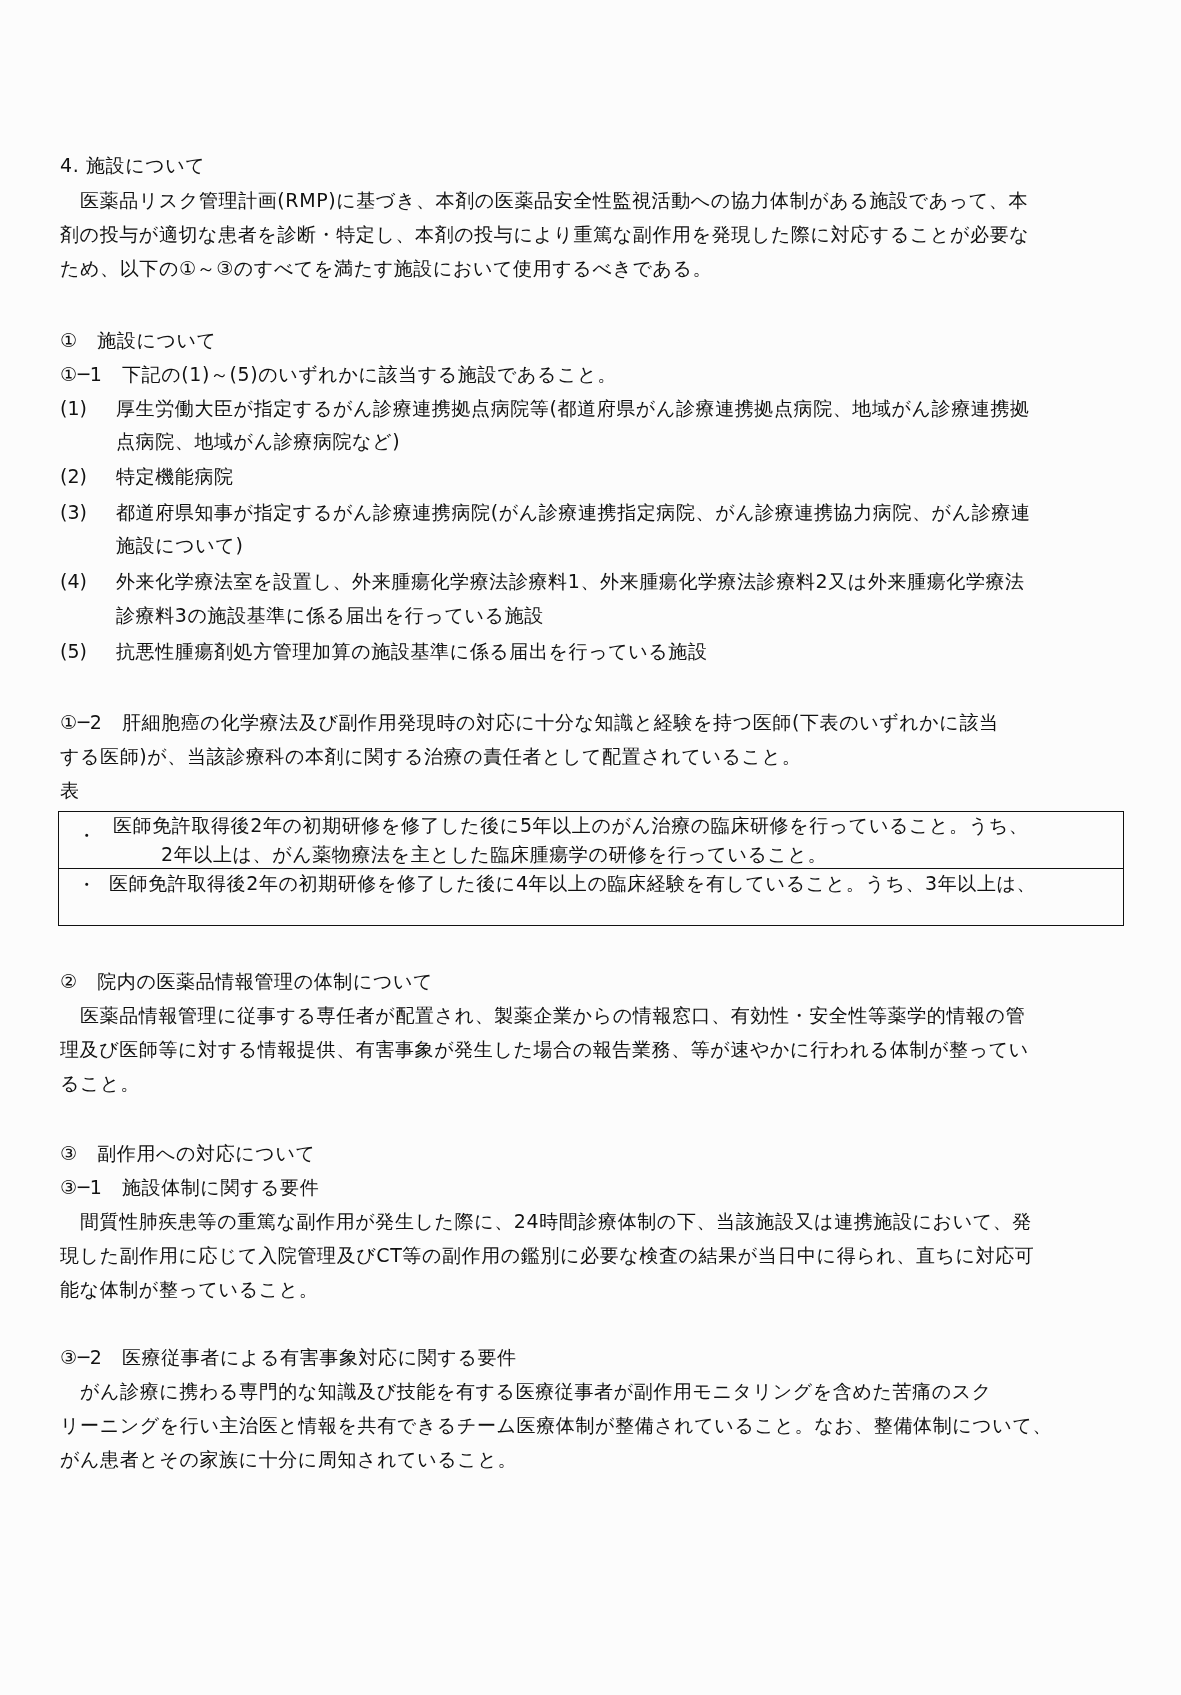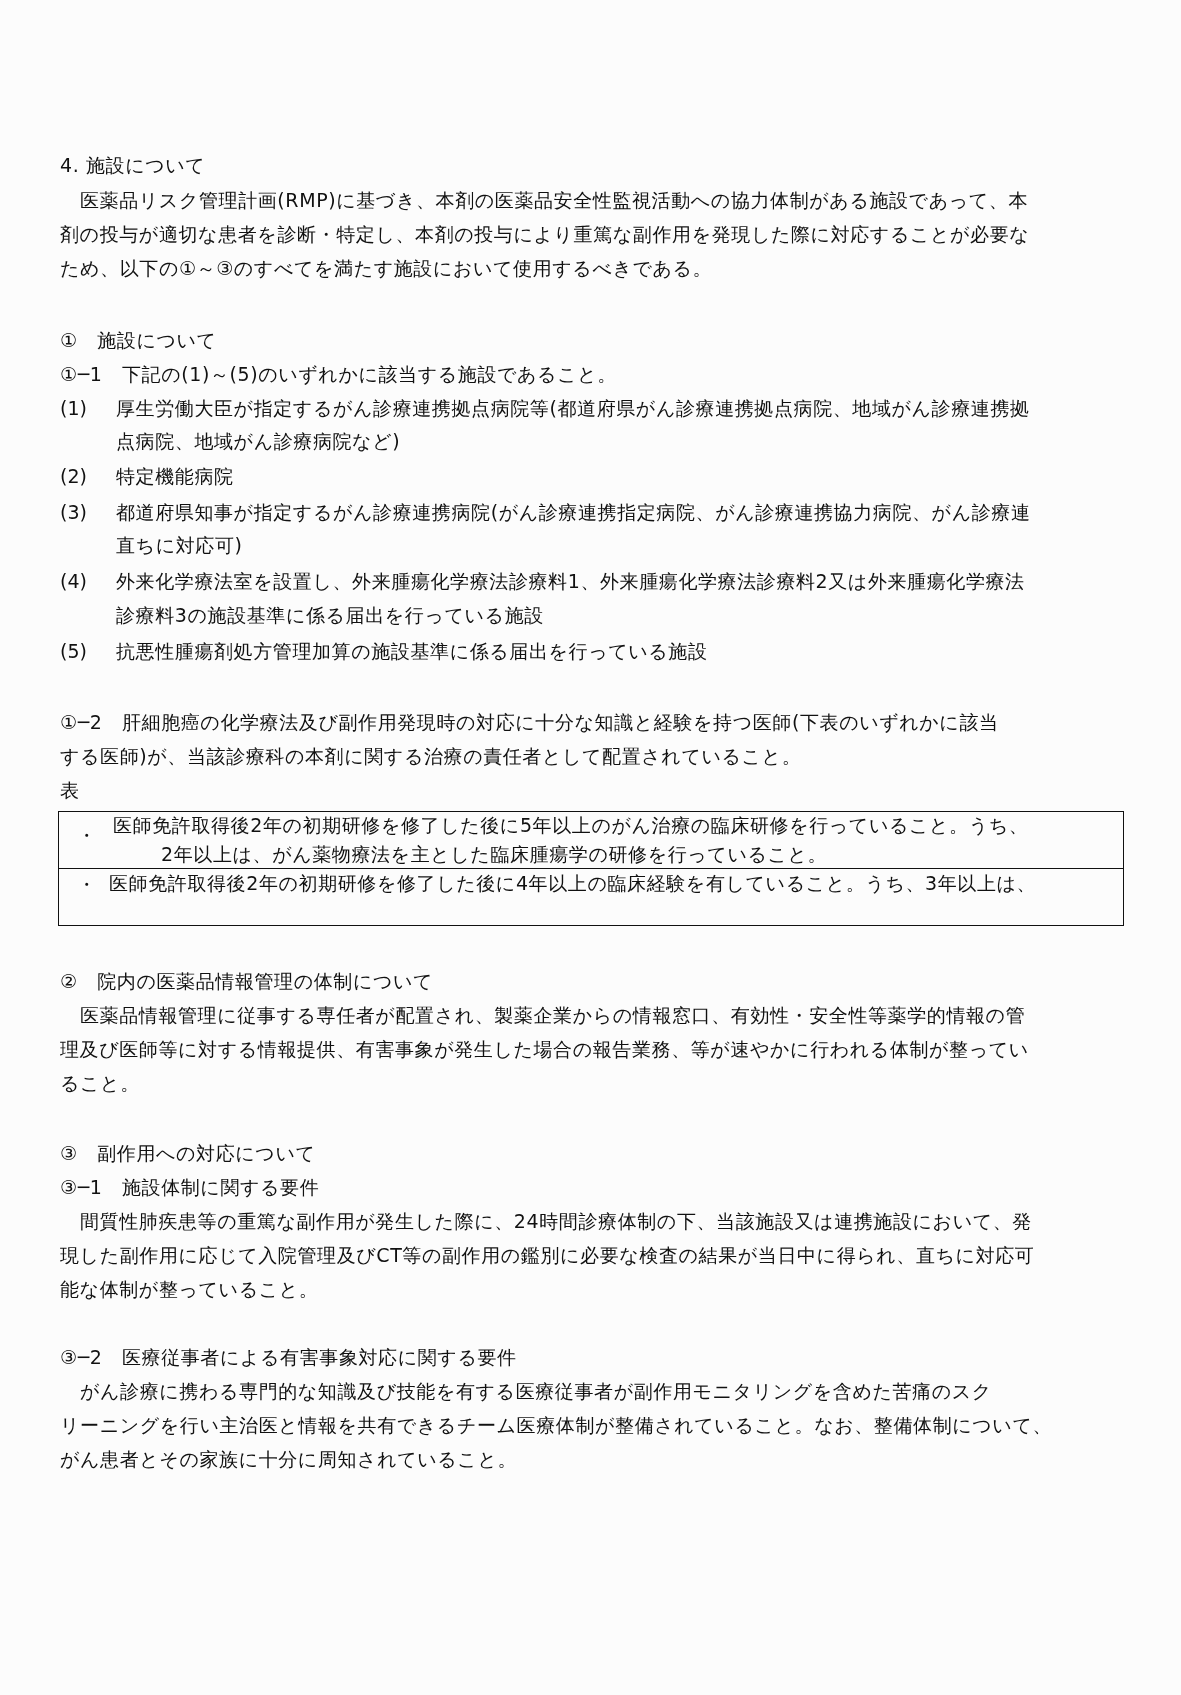--- a/index.html
+++ b/index.html
@@ -73,21 +73,21 @@
     <span class="item-text" style="top:396px;">厚生労働大臣が指定するがん診療連携拠点病院等(都道府県がん診療連携拠点病院、地域がん診療連携拠</span>
     <span class="item-text" style="top:429px;">点病院、地域がん診療病院など)</span>
   </div>
   <div>
     <span class="item-num" style="top:464px;">(2)</span>
     <span class="item-text" style="top:464px;">特定機能病院</span>
   </div>
   <div>
     <span class="item-num" style="top:500px;">(3)</span>
     <span class="item-text" style="top:500px;">都道府県知事が指定するがん診療連携病院(がん診療連携指定病院、がん診療連携協力病院、がん診療連</span>
-    <span class="item-text" style="top:533px;">直ちに対応可)</span>
+    <span class="item-text" style="top:533px;">施設について)</span>
   </div>
   <div>
     <span class="item-num" style="top:569px;">(4)</span>
     <span class="item-text" style="top:569px;">外来化学療法室を設置し、外来腫瘍化学療法診療料1、外来腫瘍化学療法診療料2又は外来腫瘍化学療法</span>
     <span class="item-text" style="top:603px;">診療料3の施設基準に係る届出を行っている施設</span>
   </div>
   <div>
     <span class="item-num" style="top:639px;">(5)</span>
     <span class="item-text" style="top:639px;">抗悪性腫瘍剤処方管理加算の施設基準に係る届出を行っている施設</span>
   </div>

